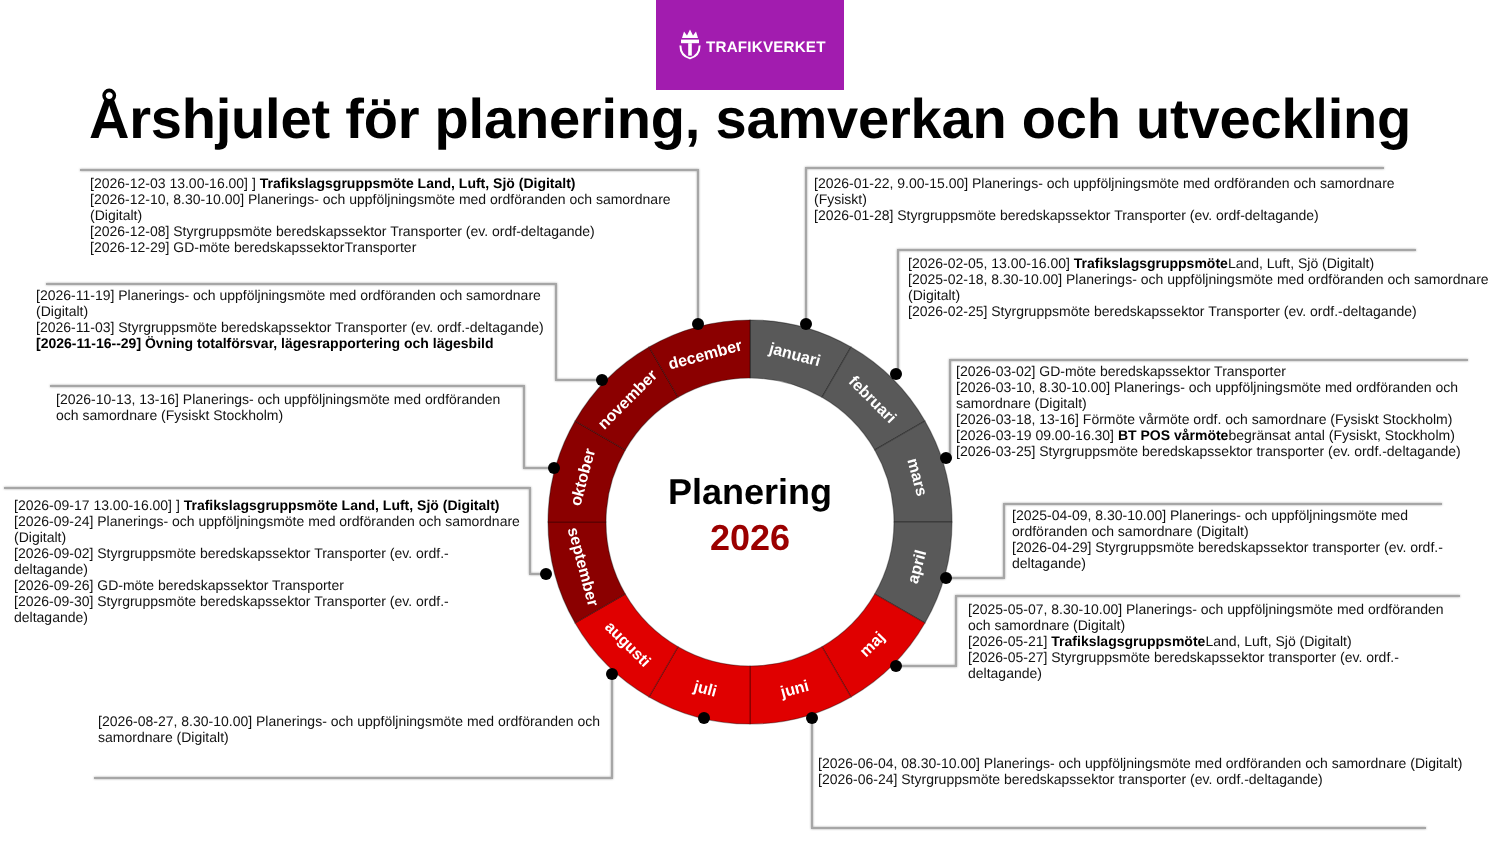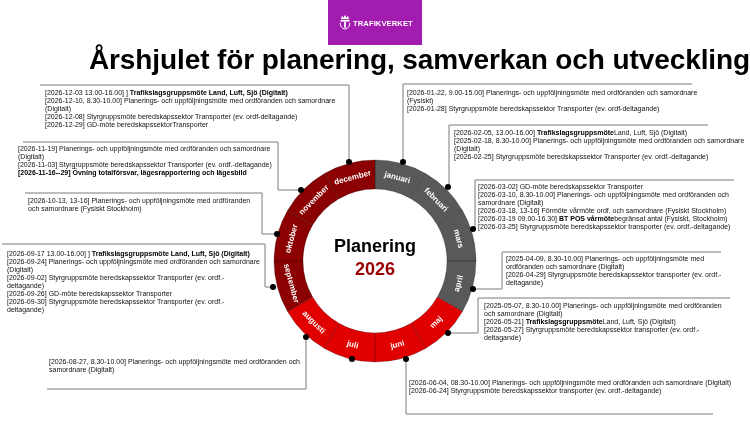--- a/index.html
+++ b/index.html
@@ -12,21 +12,21 @@
     position: absolute; left: 328px; top: 0; width: 94px; height: 45px;
     background: #a21caf;
   }
   .logo .crown { position: absolute; left: 11px; top: 14px; }
   .logo-text {
     position: absolute; left: 25px; top: 19px;
     font-family: "Liberation Sans", sans-serif; font-weight: bold;
     font-size: 7.6px; line-height: 9px; color: #fff; letter-spacing: 0.1px;
   }
   .title {
-    position: absolute; left: 0; top: 46px; width: 750px; text-align: right;
+    position: absolute; left: 0; top: 46px; width: 750px; text-align: center;
     font-family: "Liberation Sans", sans-serif; font-weight: bold;
     font-size: 28px; line-height: 28px; color: #000; letter-spacing: -0.1px;
   }
   .box {
     position: absolute;
     font-family: "Liberation Sans", sans-serif;
     font-size: 7px; line-height: 8px; color: #111;
   }
   .ev { white-space: pre; }
   .ev b { font-weight: bold; color: #000; }

